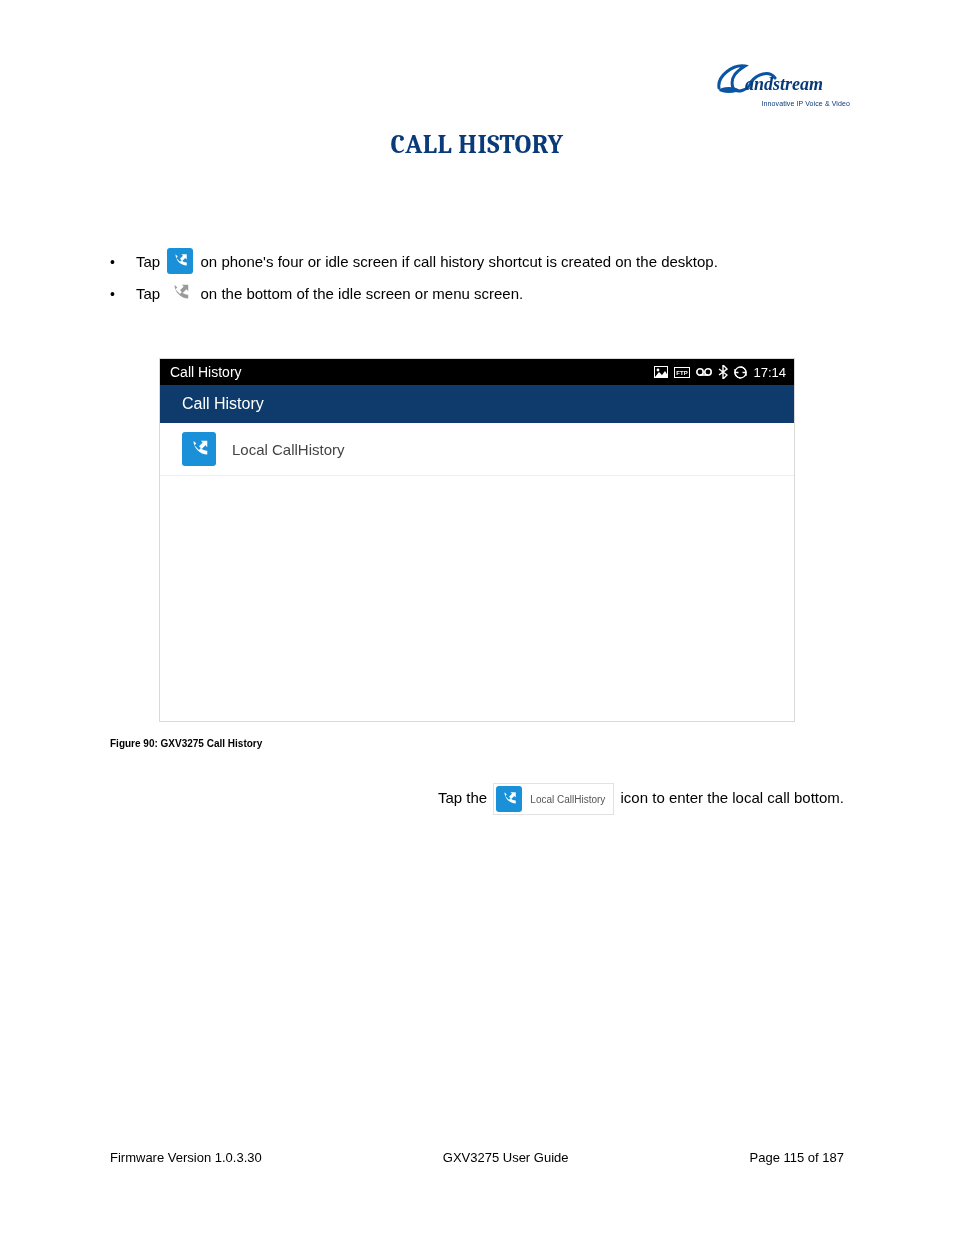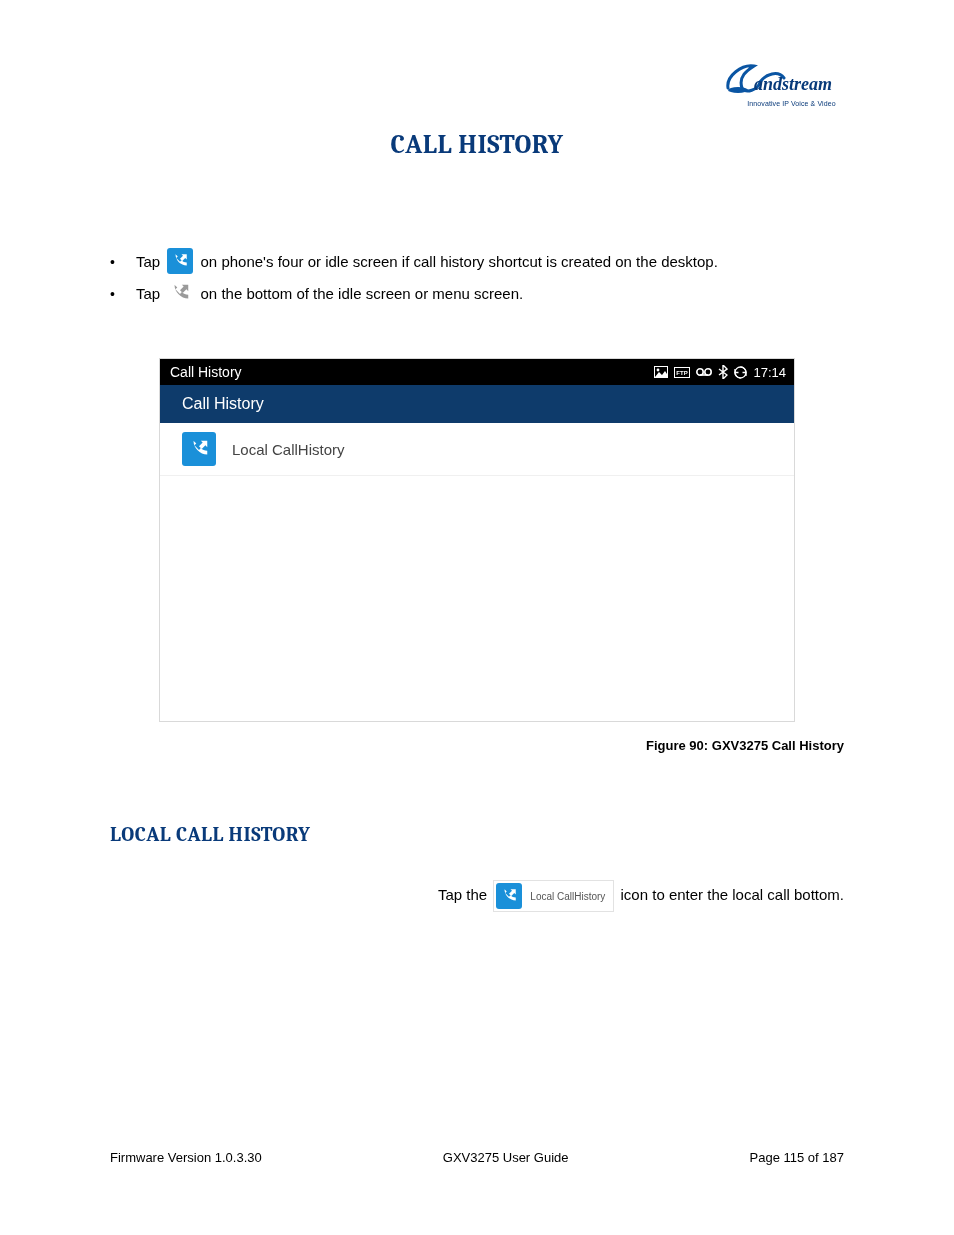--- a/index.html
+++ b/index.html
@@ -13,23 +13,23 @@
   .page {
     position: relative;
     width: 954px;
     height: 1235px;
     box-sizing: border-box;
     padding: 50px 110px 60px 110px;
   }
   .logo-area {
     position: absolute;
     top: 54px;
-    right: 95px;
+    right: 104px;
     width: 135px;
-    text-align: center;
+    text-align: right;
   }
   .logo-svg { display: block; margin: 0 auto; }
   .logo-sub {
     font-size: 7px;
     color: #093a7a;
     letter-spacing: 0.1px;
     margin-top: 2px;
   }
   .page-title {
     font-family: Cambria, Georgia, "Times New Roman", serif;
@@ -145,22 +145,22 @@
   }
   .row-icon .bx-tag {
     position: absolute;
     top: 0px; right: 1px;
     font-size: 6px;
     color: #0d5a0d;
     font-weight: bold;
   }
 
   .figure-caption {
-    text-align: right;
-    font-size: 13px;
+    text-align: left;
+    font-size: 10px;
     font-weight: bold;
     margin-top: 16px;
   }
 
   .section-heading {
     font-family: Cambria, Georgia, "Times New Roman", serif;
     font-weight: bold;
     color: #093a7a;
     font-size: 20px;
     margin-top: 70px;
@@ -289,21 +289,20 @@
             <path fill="#fff" d="M6 3c0 8 7 15 15 15v-4c-3 0-5-1-7-3l-2 2-5-5 2-2C7 4 6 3 6 3H2"></path>
             <path fill="#fff" d="M14 3h7v7l-2-2-4 4-3-3 4-4z"></path>
           </svg>
       </div>
       <span>Local CallHistory</span>
     </div>
   </div>
 
   <div class="figure-caption">Figure 90: GXV3275 Call History</div>
 
-  <div class="section-heading">LOCAL CALL HISTORY</div>
 
   <div class="sect-body">
     <div>
       <span>Tap the</span>
       <span class="mini-shot">
         <span class="row-icon">
           <svg width="18" height="18" viewBox="0 0 24 24">
               <path fill="#fff" d="M6 3c0 8 7 15 15 15v-4c-3 0-5-1-7-3l-2 2-5-5 2-2C7 4 6 3 6 3H2"></path>
               <path fill="#fff" d="M14 3h7v7l-2-2-4 4-3-3 4-4z"></path>
             </svg>

